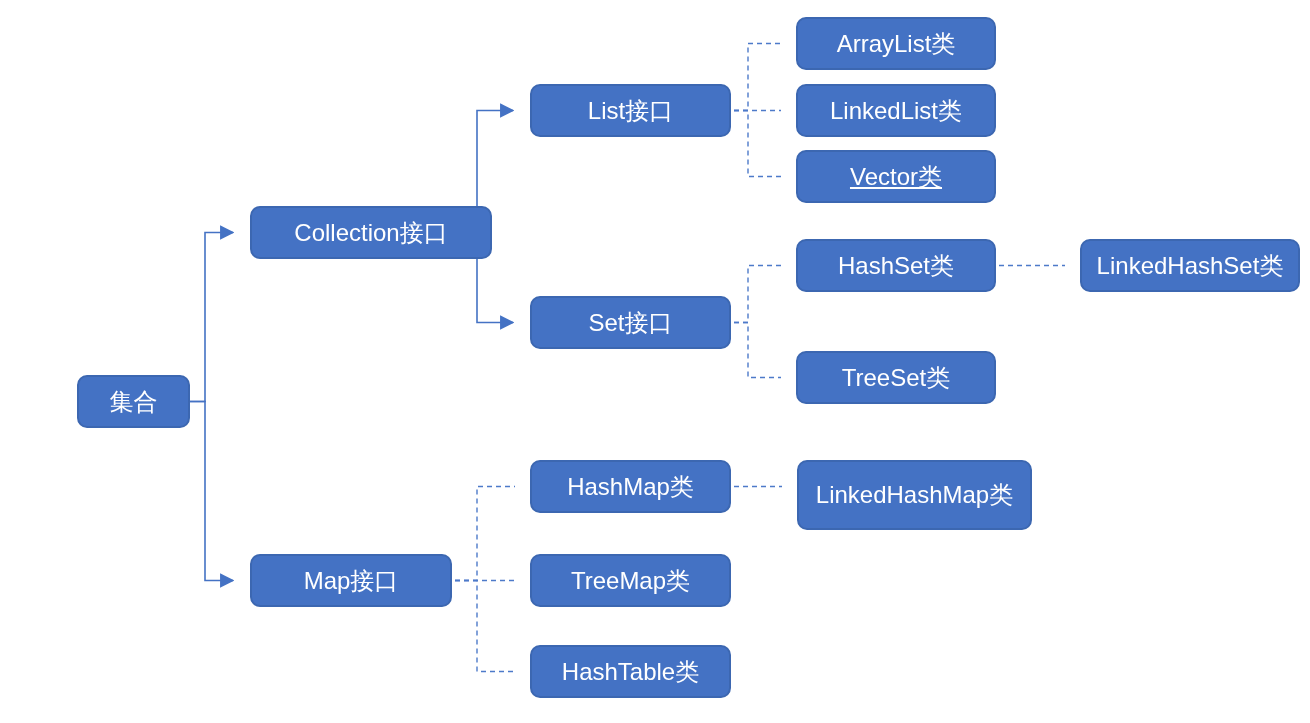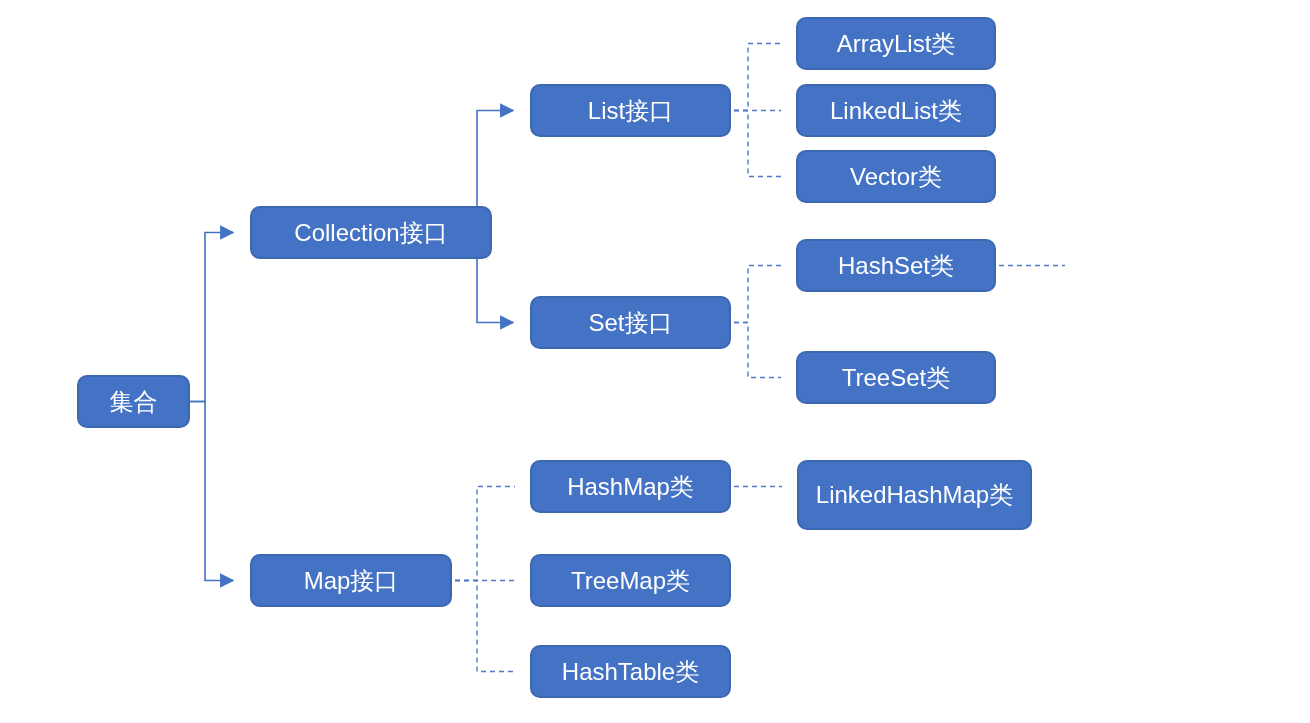--- a/index.html
+++ b/index.html
@@ -52,21 +52,21 @@
     margin-left: 15px;
   }
   
   #n-root          { left:  62px; top: 375px; width: 113px; height: 53px; }
   #n-collection    { left: 235px; top: 206px; width: 242px; height: 53px; }
   #n-map           { left: 235px; top: 554px; width: 202px; height: 53px; }
   #n-list          { left: 515px; top:  84px; width: 201px; height: 53px; }
   #n-set           { left: 515px; top: 296px; width: 201px; height: 53px; }
   #n-arraylist     { left: 781px; top:  17px; width: 200px; height: 53px; }
   #n-linkedlist    { left: 781px; top:  84px; width: 200px; height: 53px; }
-  #n-vector        { left: 781px; top: 150px; width: 200px; height: 53px; }
+  #n-vector        { left: 781px; top: 150px; width: 200px; height: 53px; text-decoration: underline; }
   #n-hashset       { left: 781px; top: 239px; width: 200px; height: 53px; }
   #n-treeset       { left: 781px; top: 351px; width: 200px; height: 53px; }
   #n-linkedhashset { left: 1065px; top: 239px; width: 220px; height: 53px; }
   #n-hashmap       { left: 515px; top: 460px; width: 201px; height: 53px; }
   #n-treemap       { left: 515px; top: 554px; width: 201px; height: 53px; }
   #n-hashtable     { left: 515px; top: 645px; width: 201px; height: 53px; }
   #n-linkedhashmap { left: 782px; top: 460px; width: 235px; height: 70px; }
 </style>
 </head>
 <body>
@@ -130,20 +130,23 @@
   </div>
 
   <div class="node" id="n-hashset">
     <span>HashSet类</span>
   </div>
 
   <div class="node" id="n-treeset">
     <span>TreeSet类</span>
   </div>
 
+  <div class="node" id="n-linkedhashset">
+    <span>LinkedHashSet类</span>
+  </div>
 
   <div class="node" id="n-hashmap">
     <span>HashMap类</span>
   </div>
 
   <div class="node" id="n-treemap">
     <span>TreeMap类</span>
   </div>
 
   <div class="node" id="n-hashtable">

